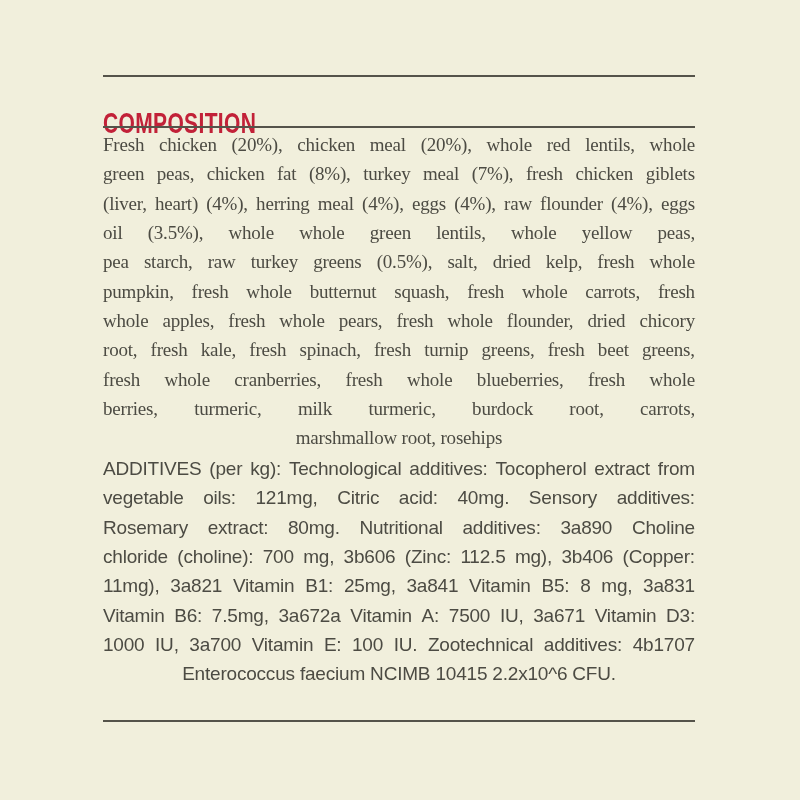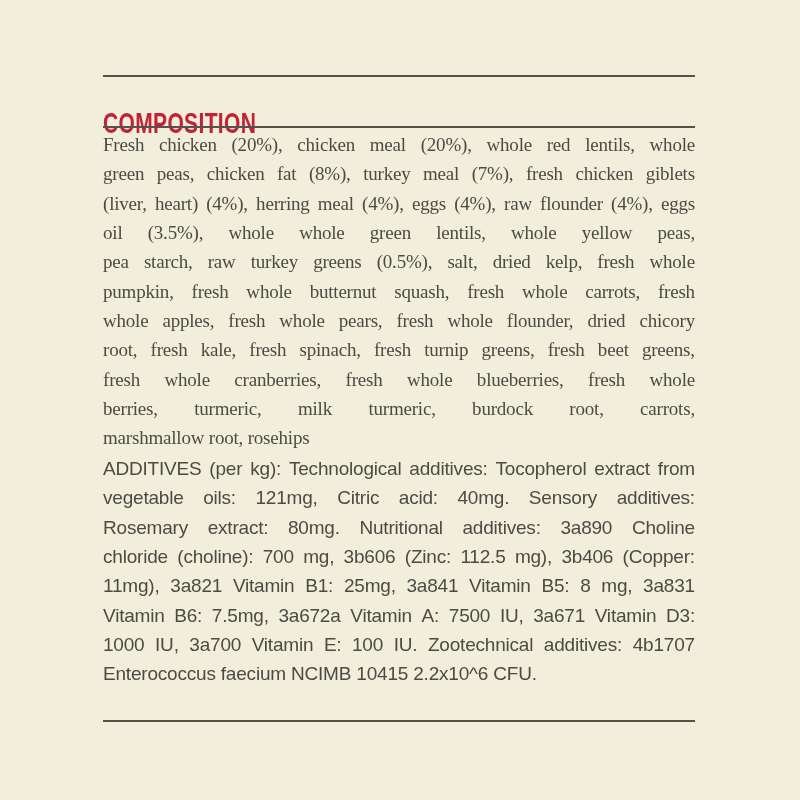--- a/index.html
+++ b/index.html
@@ -52,21 +52,21 @@
     height: 29.35px;
     line-height: 29.35px;
     white-space: nowrap;
   }
   .line.just {
     display: flex;
     flex-wrap: nowrap;
     justify-content: space-between;
   }
   .line.last {
-    text-align: left;
+    text-align: center;
   }
 </style>
 </head>
 <body style="--bg: #f1efdc; --rule: #55534a; --ink: #4c4b43; --accent: #c22138;">
 
 <div class="panel">
   <div class="rule" id="rule-top"></div>
   <h1 class="section-title">COMPOSITION</h1>
   <div class="rule" id="rule-mid"></div>
 

